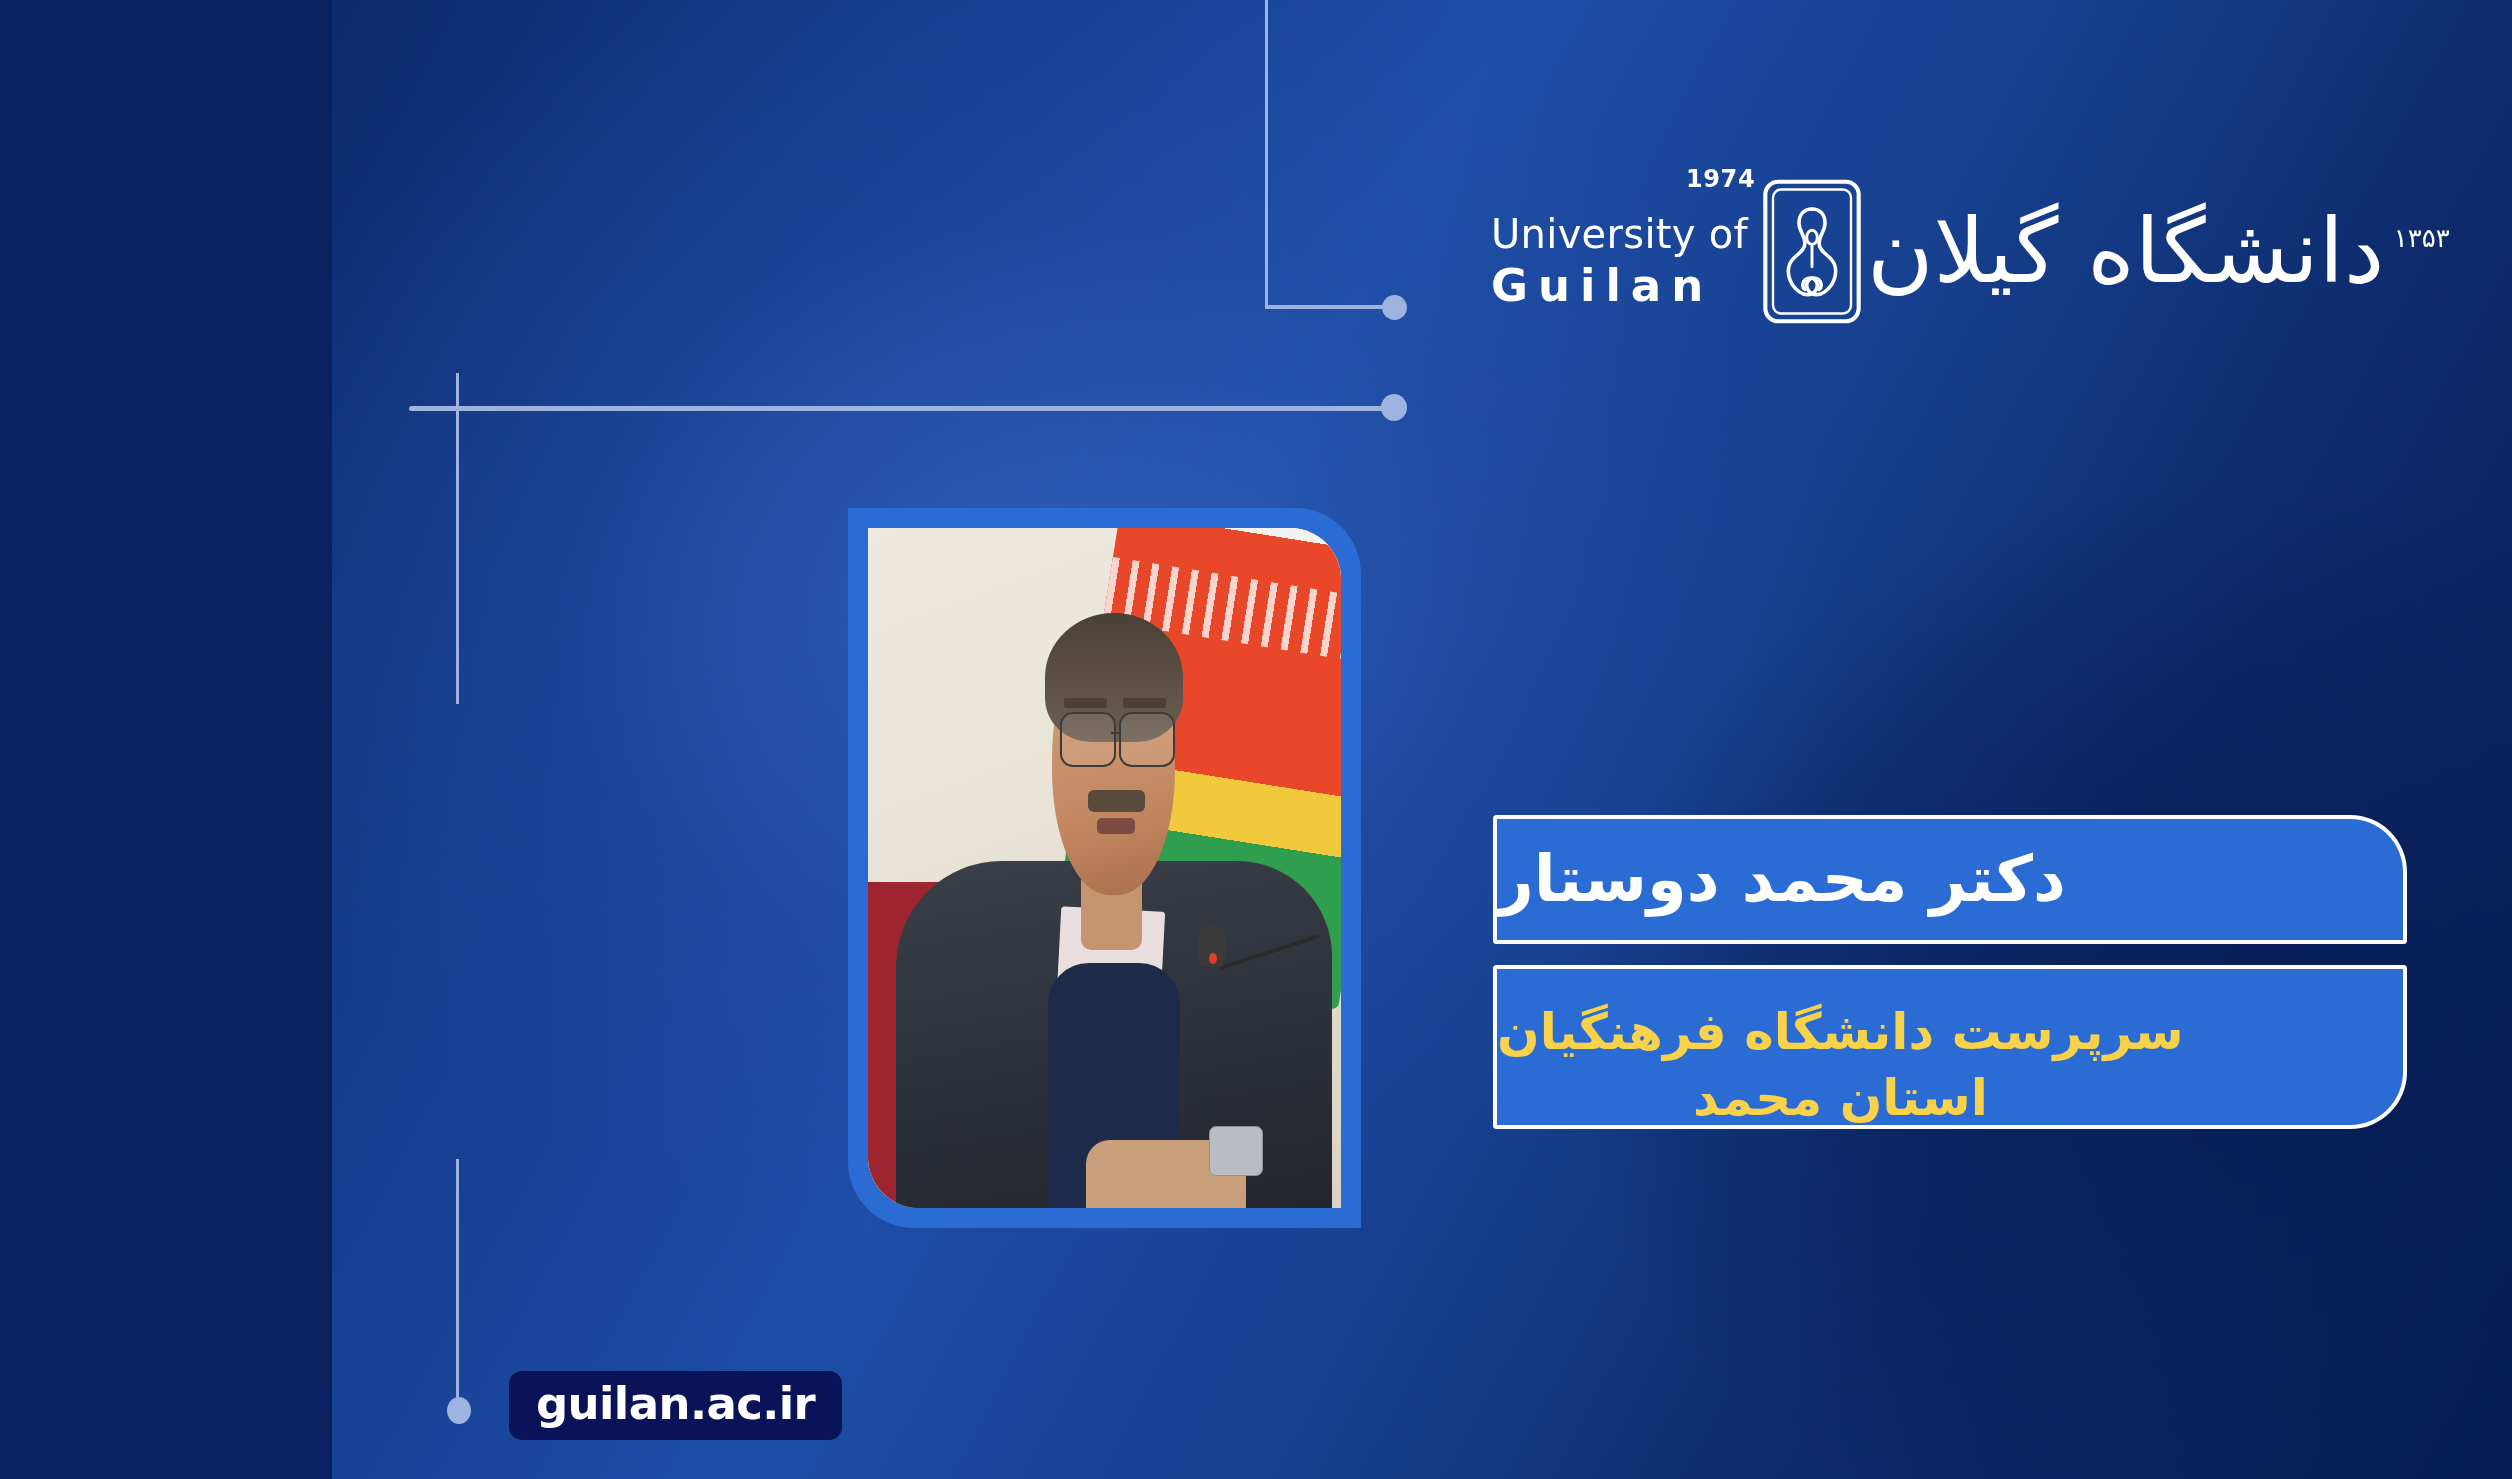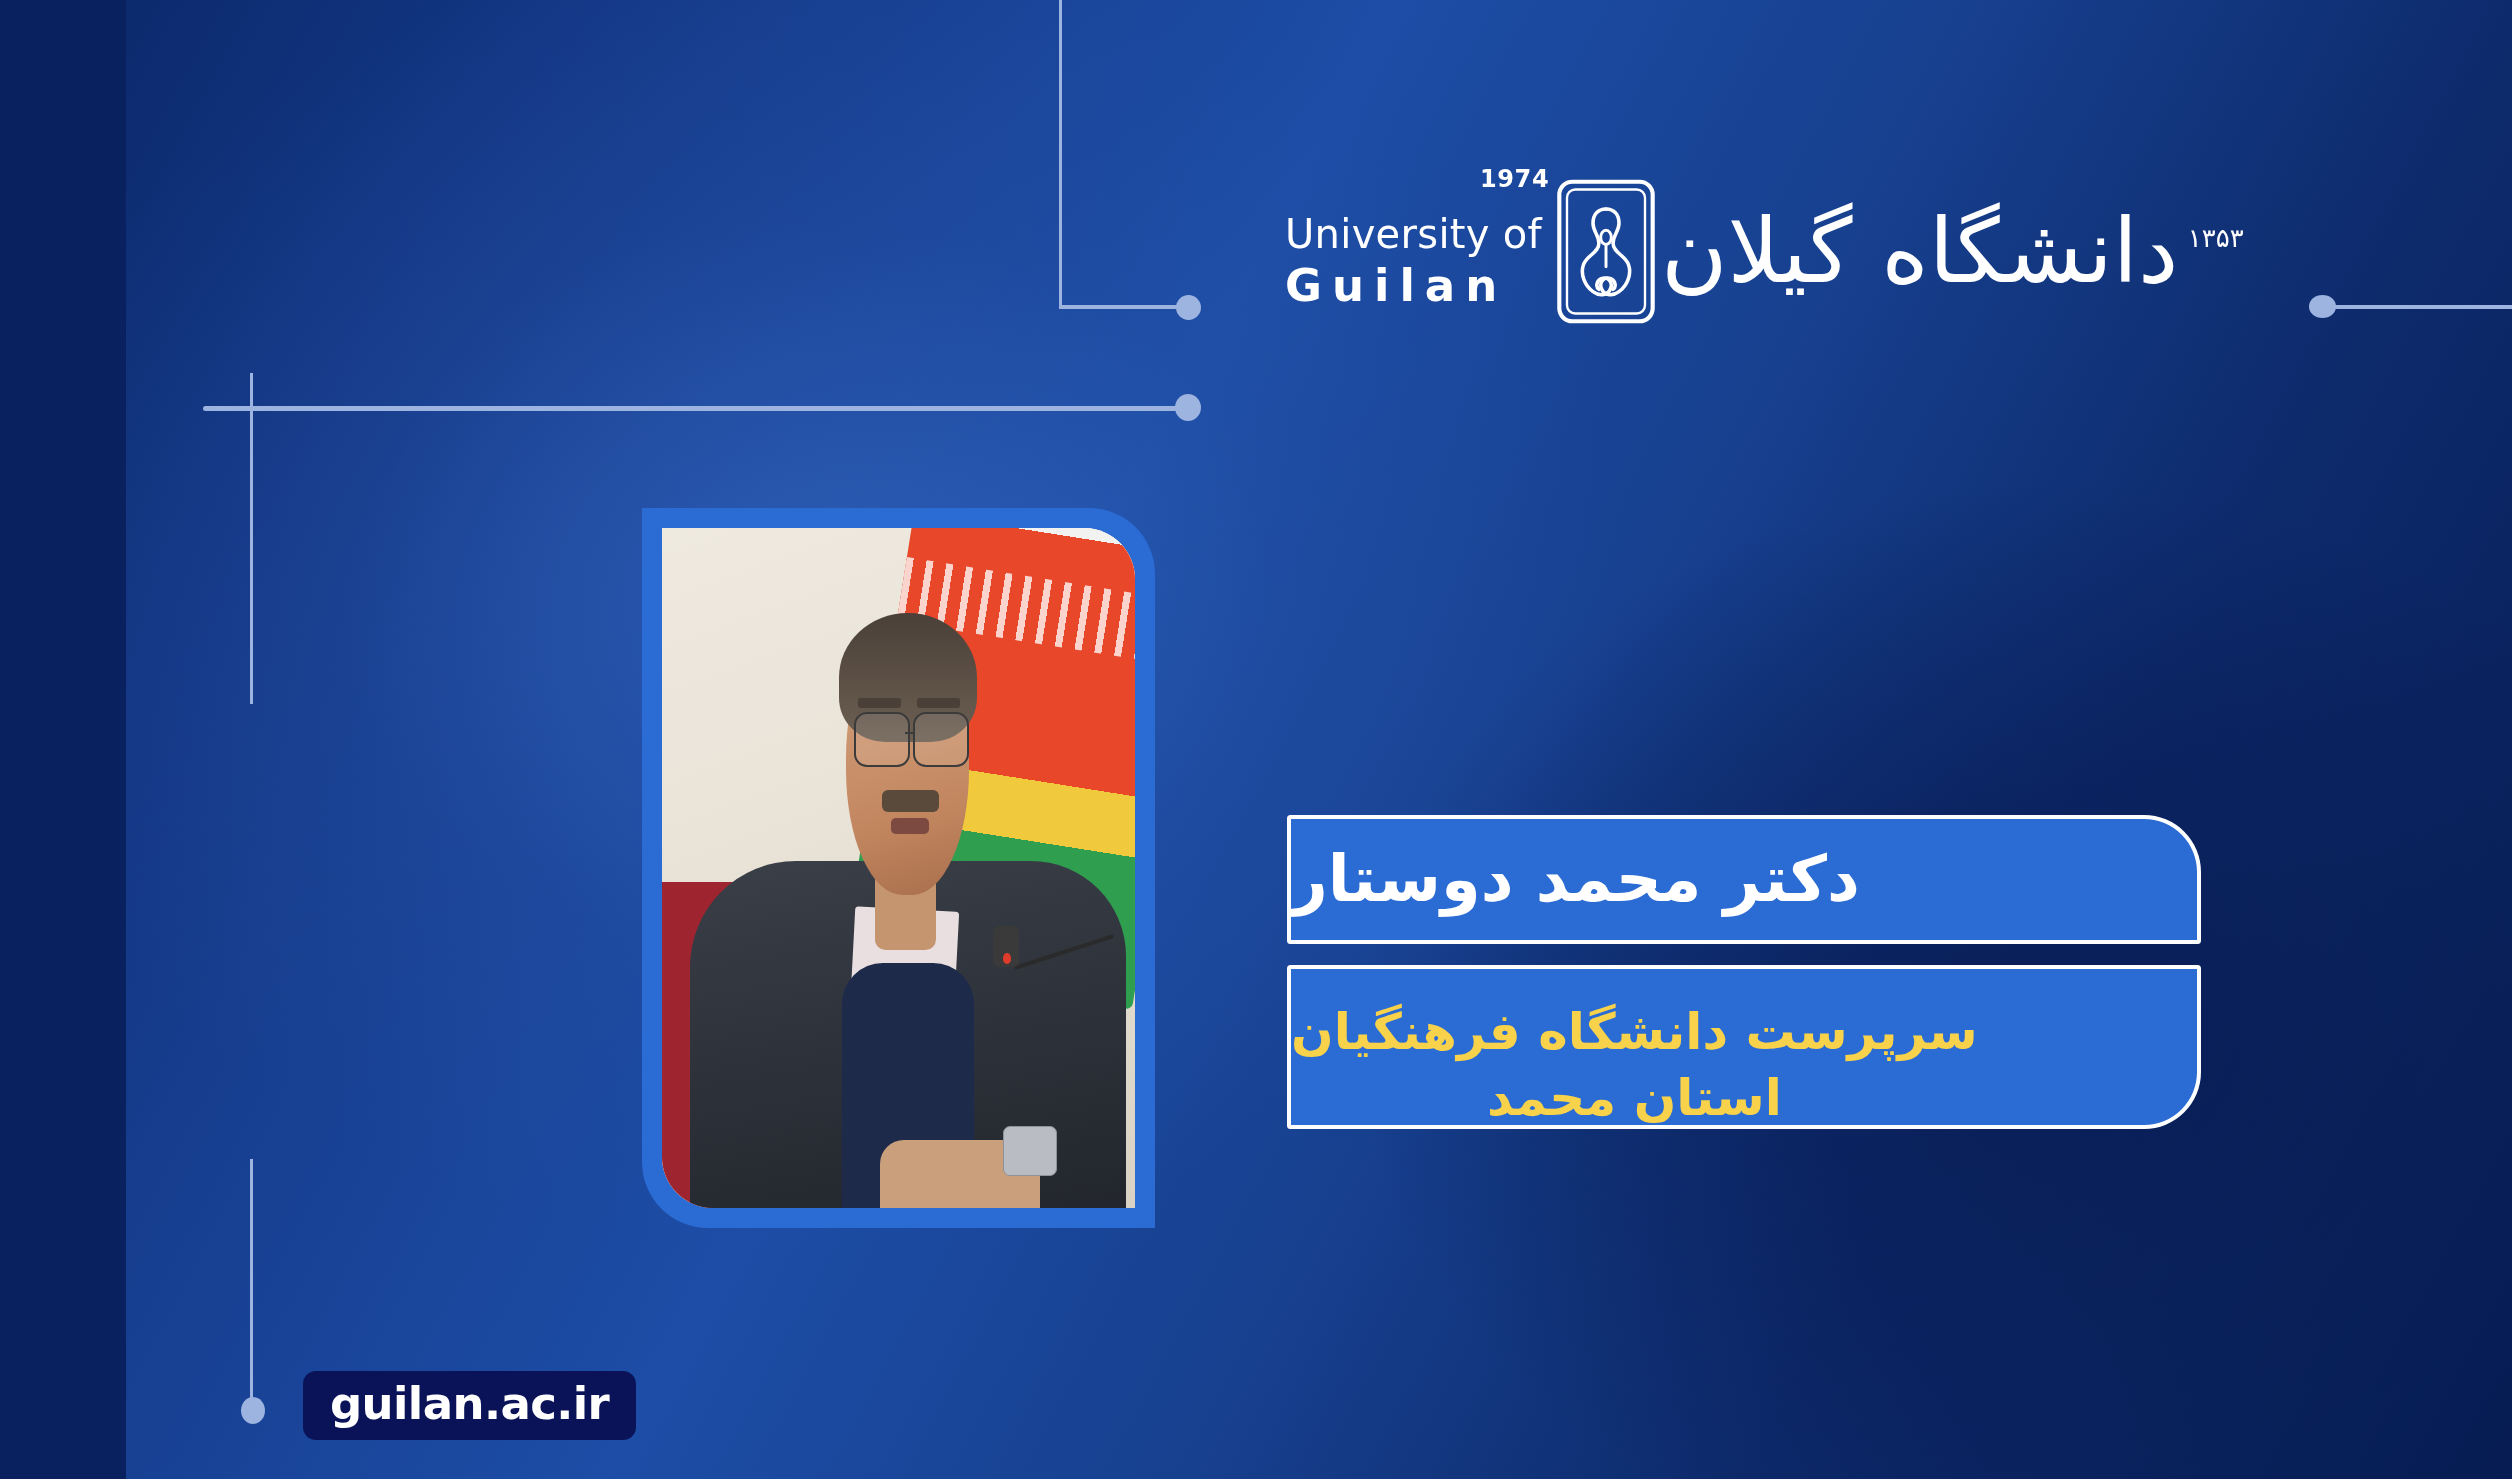--- a/index.html
+++ b/index.html
@@ -4,21 +4,21 @@
 <title>University of Guilan — Announcement Banner</title>
 <style>
   html,body{margin:0;padding:0;}
   body{
     width:2512px;height:1479px;
     background:#0a2160;
     font-family:"DejaVu Sans","Liberation Sans",sans-serif;
     overflow:hidden;
   }
   .stage{
-    position:relative;width:2386px;height:1479px;overflow:hidden;
+    position:relative;width:2180px;height:1479px;overflow:hidden;
     background:
       radial-gradient(ellipse 1124px 887px at 680px 592px, rgba(59,110,200,0.55) 0%, rgba(42,85,170,0.25) 42%, rgba(10,33,96,0) 74%),
       radial-gradient(ellipse 887px 710px at 1922px 1035px, rgba(8,28,84,0.85) 0%, rgba(8,28,84,0.35) 50%, rgba(8,28,84,0) 78%),
       linear-gradient(118deg,#0c2a6e 0%, #163d8e 20%, #1d4da6 40%, #17408f 58%, #0d2a6b 76%, #061c52 100%);
   }
   
   .deco{position:absolute;background:#9db3e0;}
   .deco.v{width:3px;}
   .deco.h{height:3px;}
   .dot{

